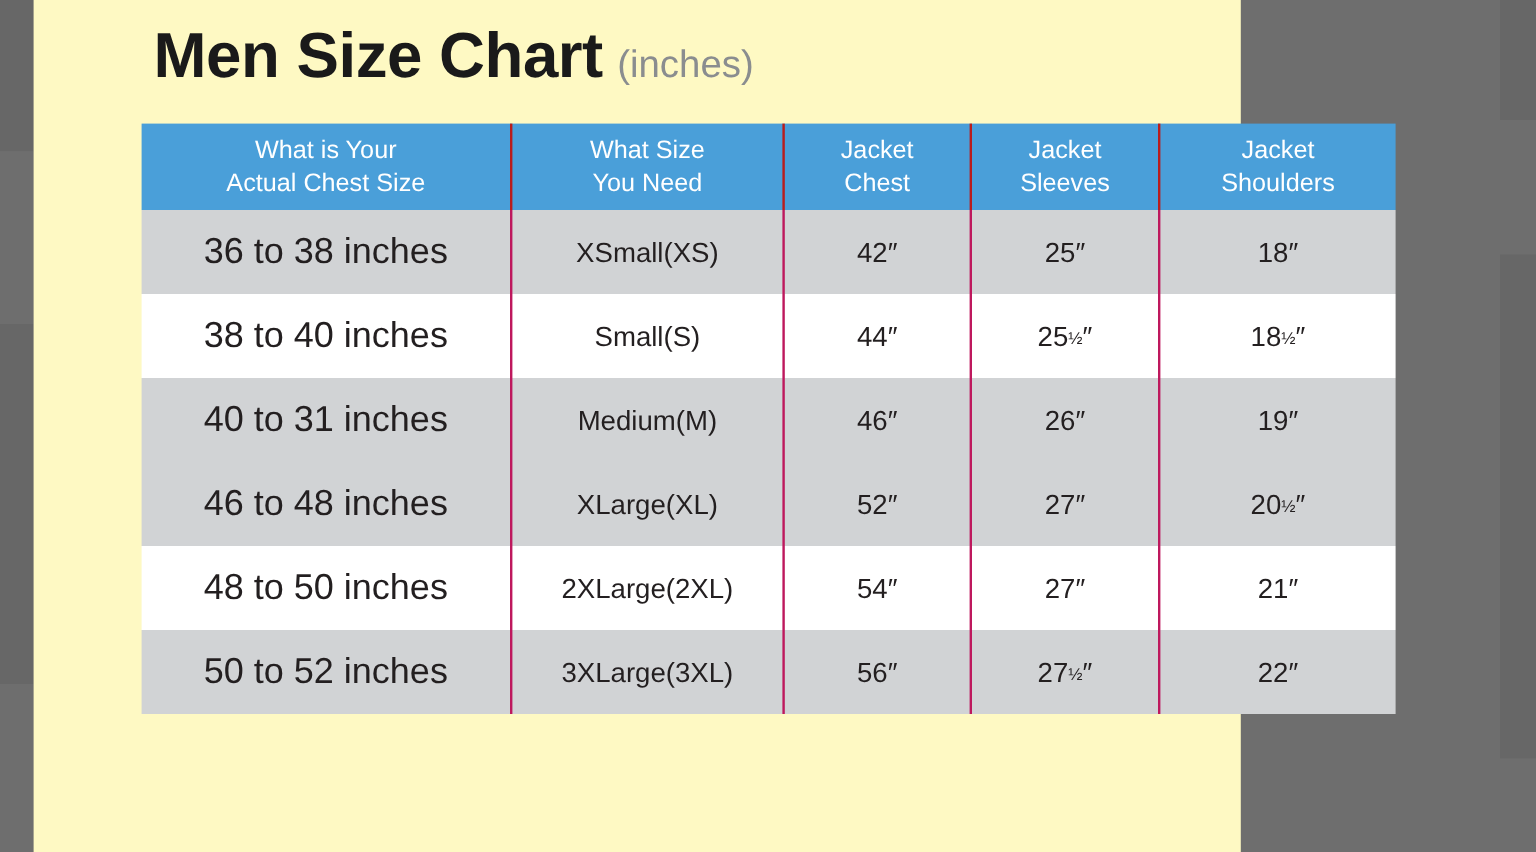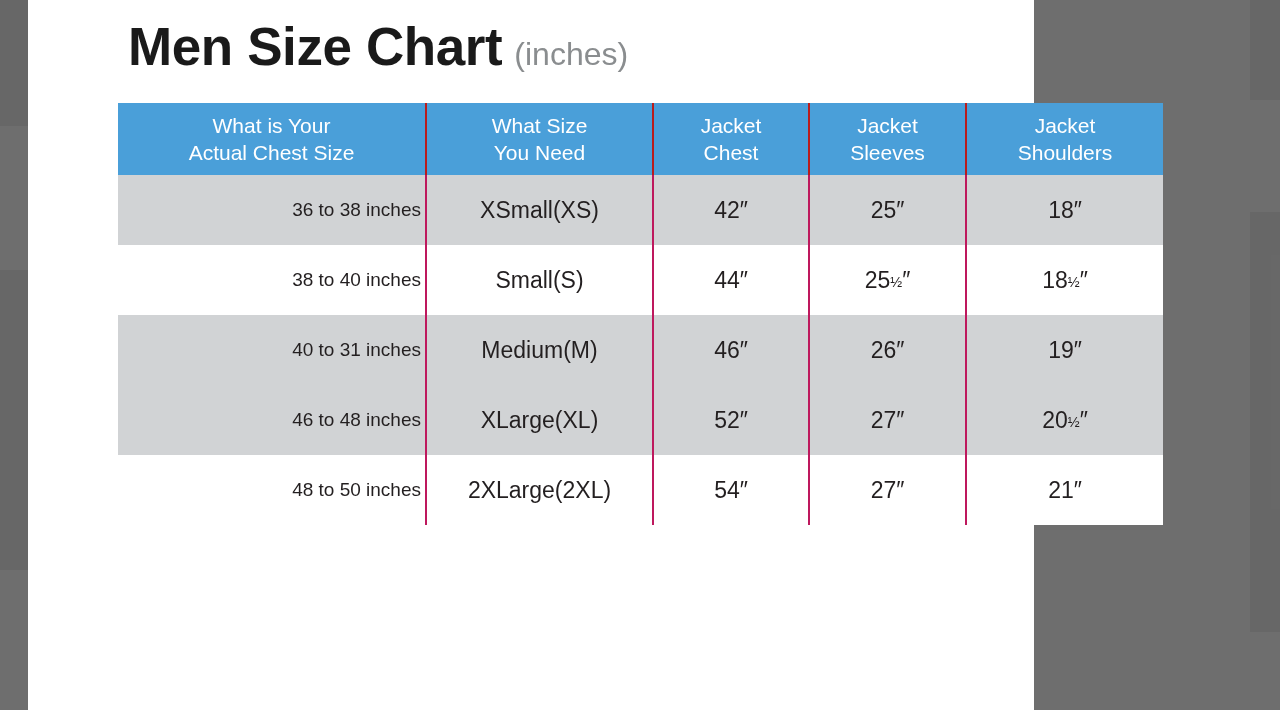--- a/index.html
+++ b/index.html
@@ -35,21 +35,21 @@
     width: 100%;
     background: rgba(0,0,0,0.055);
   }
 
   #slide {
     position: absolute;
     left: 28px;
     top: 0;
     width: 1006px;
     height: 710px;
-    background: #ffffff;
+    background: #fef9c3;
   }
 
   
   .title-wrap {
     position: absolute;
     left: 100px;
     top: 20px;
     display: flex;
     align-items: baseline;
     white-space: nowrap;
@@ -106,21 +106,21 @@
     text-align: center;
     vertical-align: middle;
     font-size: 23px;
     color: #231f20;
     border-left: 2px solid #be185d;
     padding: 0 4px;
   }
   tbody td:first-child { border-left: none; }
 
   
-  tbody td.chest { font-size: 19px; text-align: right; }
+  tbody td.chest { font-size: 30px; }
 
   .frac {
     font-size: 0.62em;
     vertical-align: 1px;
     letter-spacing: 0;
   }
   .inch { letter-spacing: 0; }
 </style>
 </head>
 <body>
@@ -204,17 +204,24 @@
             <td>27<span class="inch">″</span></td>
             <td>20<span class="frac">½</span><span class="inch">″</span></td>
           </tr>
           <tr class="even">
             <td class="chest">48 to 50 inches</td>
             <td>2XLarge(2XL)</td>
             <td>54<span class="inch">″</span></td>
             <td>27<span class="inch">″</span></td>
             <td>21<span class="inch">″</span></td>
           </tr>
+          <tr class="odd">
+            <td class="chest">50 to 52 inches</td>
+            <td>3XLarge(3XL)</td>
+            <td>56<span class="inch">″</span></td>
+            <td>27<span class="frac">½</span><span class="inch">″</span></td>
+            <td>22<span class="inch">″</span></td>
+          </tr>
         </tbody>
     </table>
 
   </div>
 </div>
 
 </body></html>

